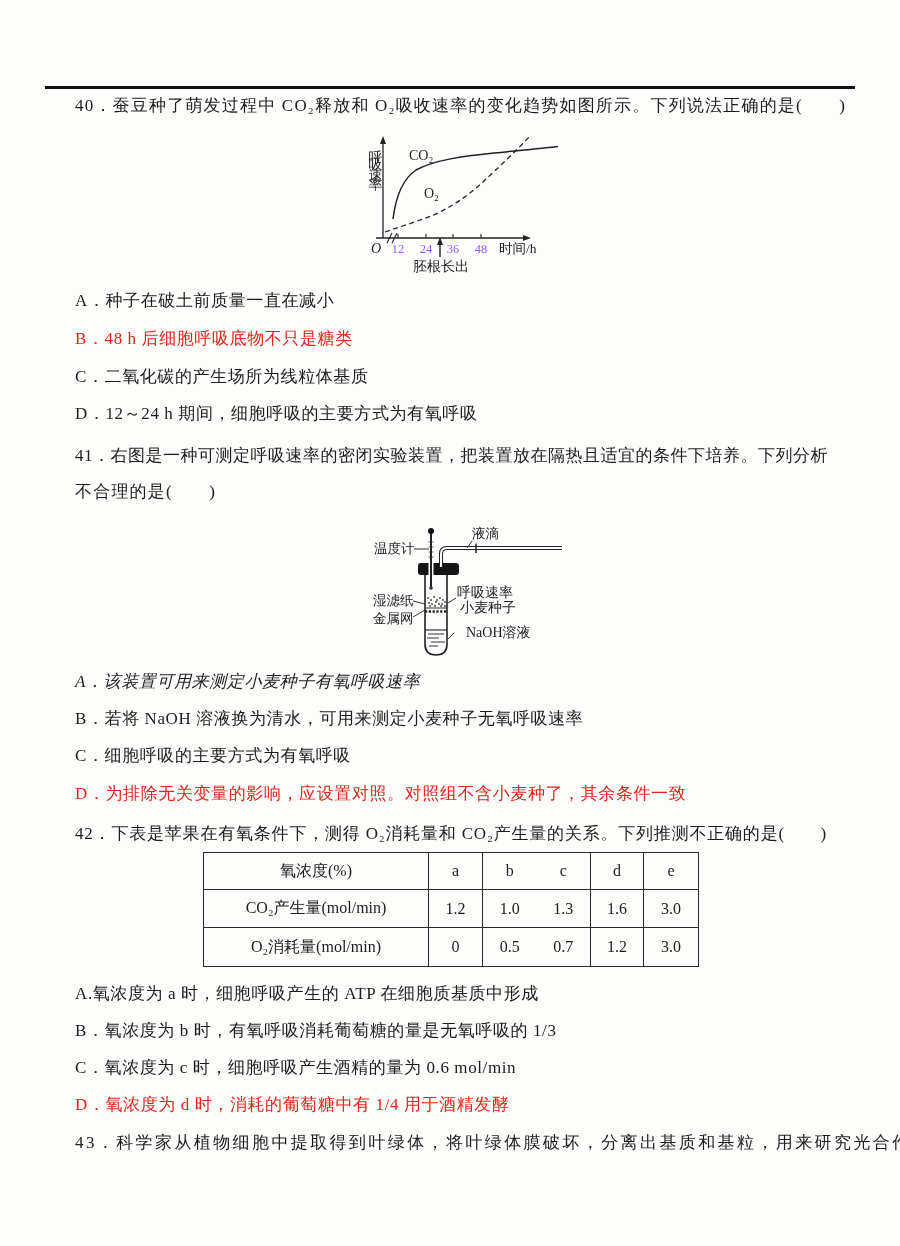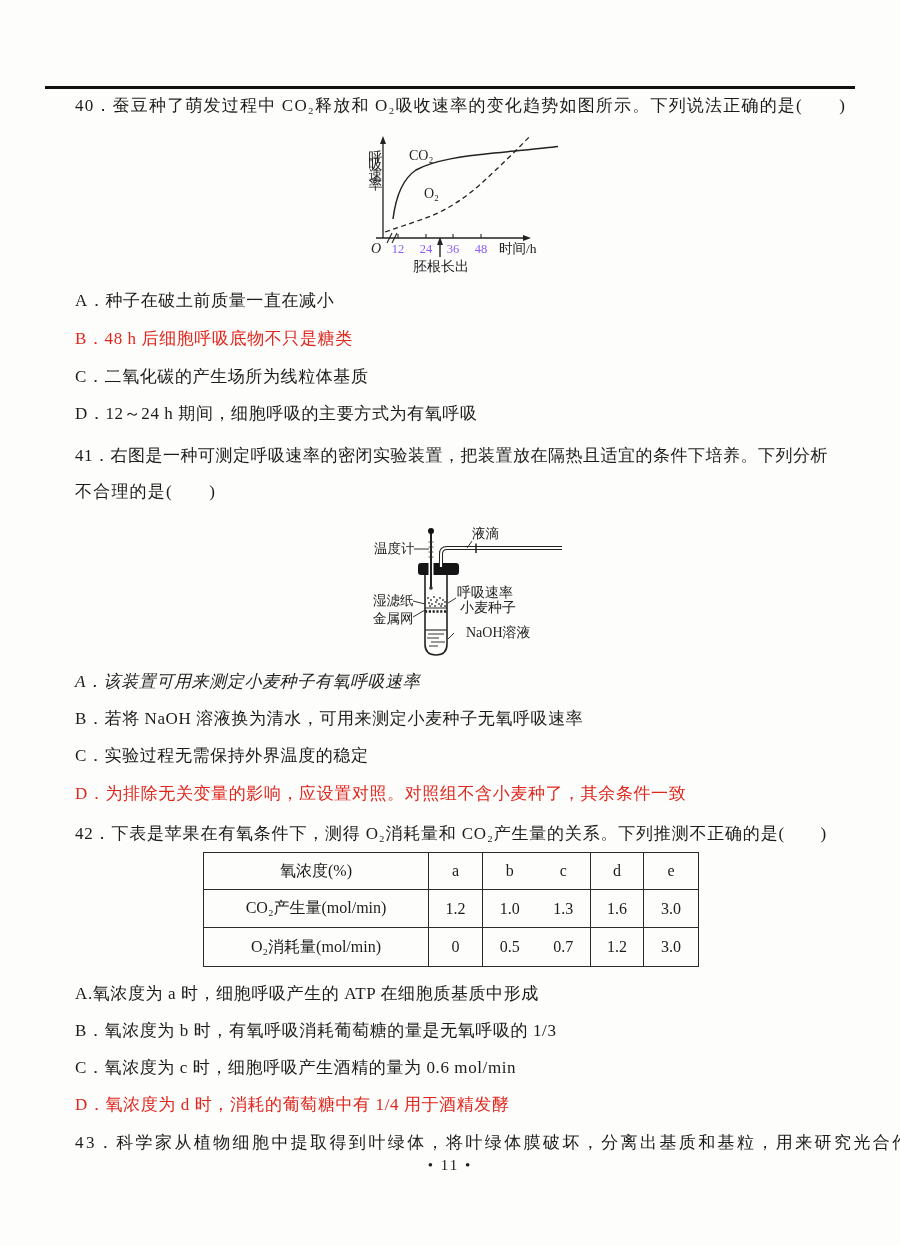--- a/index.html
+++ b/index.html
@@ -154,21 +154,21 @@
     <span class="fl" style="left:95px;top:106px;font-size:14px;margin-left:11px;">NaOH溶液</span>
   </div>
 
   <div class="t opt" style="left:75px;top:671px;font-style:italic;">
     <span>A．</span><span>该装置可用来测定小麦种子有氧呼吸速率</span>
   </div>
   <div class="t opt" style="left:75px;top:708px;">
     <span>B．</span><span>若将 NaOH 溶液换为清水，可用来测定小麦种子无氧呼吸速率</span>
   </div>
   <div class="t opt" style="left:75px;top:745px;">
-    <span>C．</span><span>实验过程无需保持外界温度的稳定</span>
+    <span>C．</span><span>细胞呼吸的主要方式为有氧呼吸</span>
   </div>
   <div class="t opt" style="left: 75px; top: 783px; color: rgb(224, 38, 28);">
     <span>D．</span><span>为排除无关变量的影响，应设置对照。对照组不含小麦种了，其余条件一致</span>
   </div>
 
   <div class="t" style="left:75px;top:823px;letter-spacing:0.8px;">42．下表是苹果在有氧条件下，测得 O₂消耗量和 CO₂产生量的关系。下列推测不正确的是(　　)</div>
 
   <table class="qtable">
     <colgroup>
       <col style="width:225px">
@@ -214,15 +214,14 @@
   </div>
   <div class="t opt" style="left:75px;top:1057px;">
     <span>C．</span><span>氧浓度为 c 时，细胞呼吸产生酒精的量为 0.6 mol/min</span>
   </div>
   <div class="t opt" style="left: 75px; top: 1094px; color: rgb(224, 38, 28);">
     <span>D．</span><span>氧浓度为 d 时，消耗的葡萄糖中有 1/4 用于酒精发酵</span>
   </div>
 
   <div class="t wide" style="left:75px;top:1132px;">43．科学家从植物细胞中提取得到叶绿体，将叶绿体膜破坏，分离出基质和基粒，用来研究光合作</div>
 
-  <div class="footer" style="top:1157px;">• 11 •</div>
 
 </div>
 
 </body></html>

